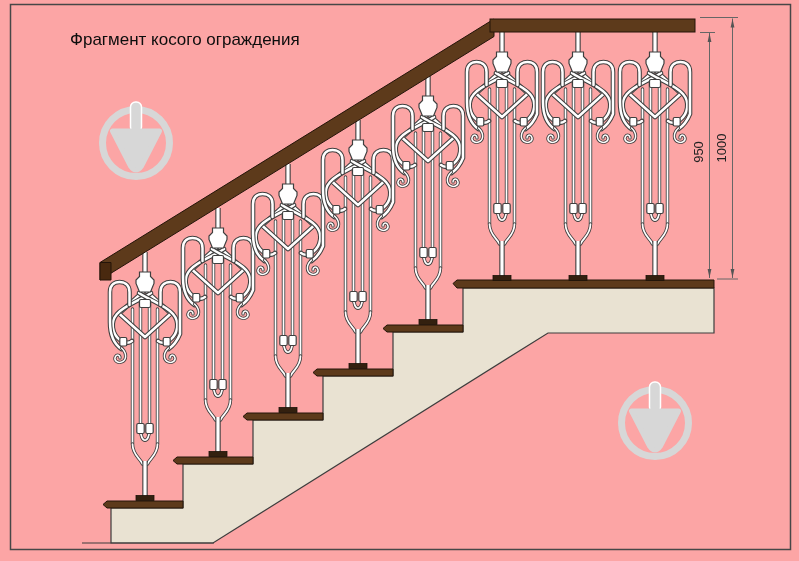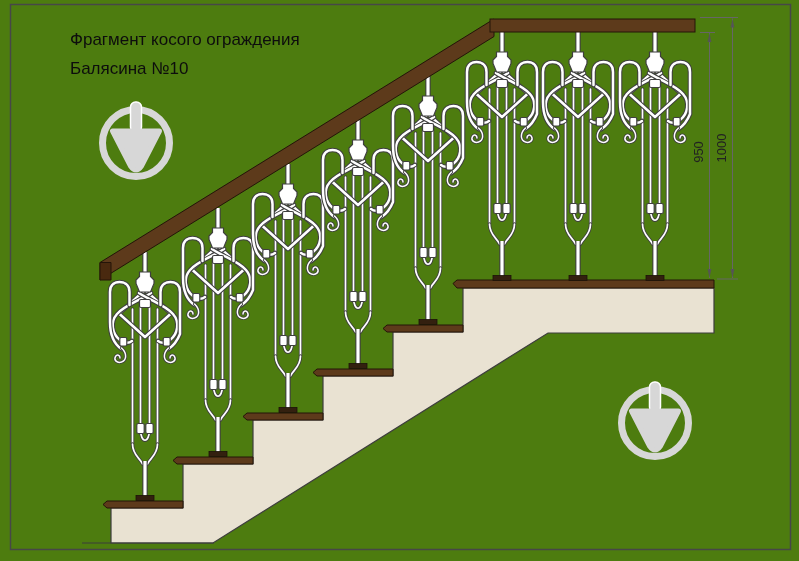--- a/index.html
+++ b/index.html
@@ -1,21 +1,21 @@
 <!DOCTYPE html>
 <html style="--rail: #5d3a1b; --rail-end: #49290f; --tread: #5d3a1b; --body: #e9e2d2; --body-line: #3d3d3d; --iron-line: #3f3f3f; --base: #33200f; --dim: #666666; --dim-text: #222222; --wm: #d7d7d7; --frame: #474747; --text: #0d0d0d;"><head>
 <meta charset="utf-8">
 <style>
   :root{
     --rail:#5d3a1b; --rail-end:#49290f; --tread:#5d3a1b; --body:#e9e2d2;
     --body-line:#3d3d3d; --iron-line:#3f3f3f; --base:#33200f; --dim:#666666;
     --dim-text:#222222; --wm:#d7d7d7; --frame:#474747; --text:#0d0d0d;
   }
   html,body{margin:0;padding:0;background:#fff;}
-  #canvas{position:relative;width:799px;height:561px;background:#4d7c0f;overflow:hidden;
+  #canvas{position:relative;width:799px;height:561px;background:#fca5a5;overflow:hidden;
           font-family:"Liberation Sans", sans-serif;}
   #drawing{position:absolute;left:0;top:0;}
   .stairBody{fill:var(--body);stroke:var(--body-line);stroke-width:1.2;}
   .groundLine{stroke:var(--body-line);stroke-width:1.2;}
   .tread{fill:var(--tread);stroke:#241409;stroke-width:1;}
   .rail{fill:var(--rail);stroke:#241409;stroke-width:1;}
   .railEnd{fill:var(--rail-end);stroke:#241409;stroke-width:1;}
   .frameBorder{fill:none;stroke:var(--frame);stroke-width:1.5;}
   .dimLine{stroke:var(--dim);stroke-width:1;fill:none;}
   .dimArrow{fill:#555;}
@@ -157,16 +157,15 @@
       <polygon class="dimArrow" points="730.6,269 734.4,269 732.5,277.7"></polygon>
       <text class="dim-label" transform="translate(702.5,152) rotate(-90)">950</text>
       <text class="dim-label" transform="translate(725.5,148) rotate(-90)">1000</text>
     </g>
 
     <rect class="frameBorder" x="10.5" y="4.5" width="780" height="545"></rect>
   </svg>
 
   <div class="titleBlock">
     <div>Фрагмент косого ограждения</div>
-    <div>Балясина №10</div>
   </div>
 
 </div>
 
 </body></html>

